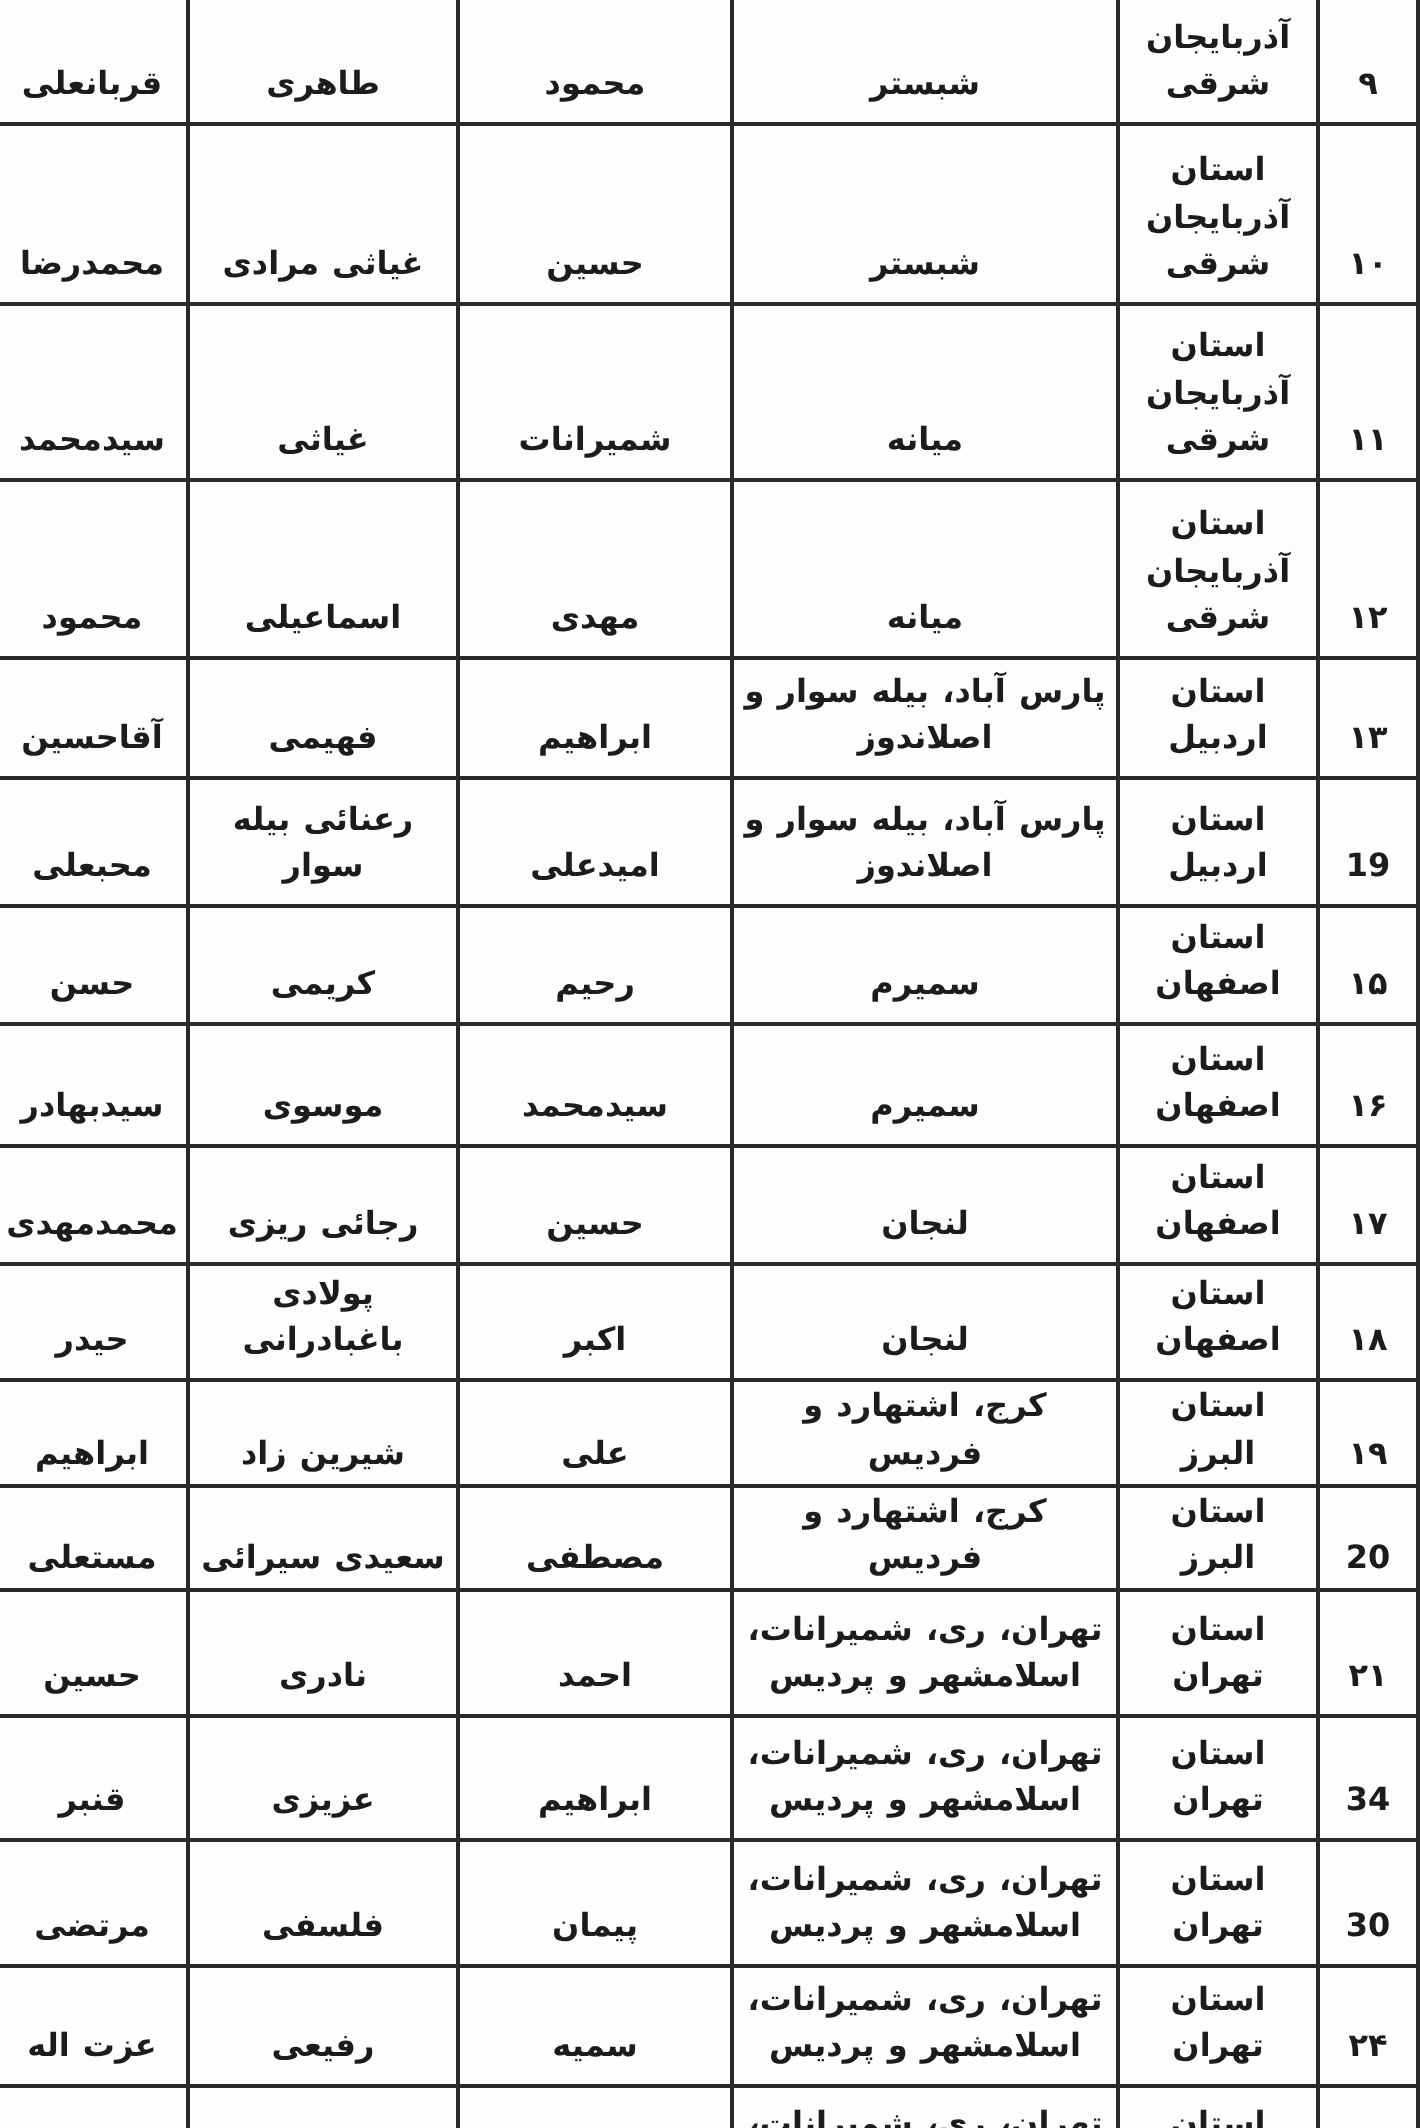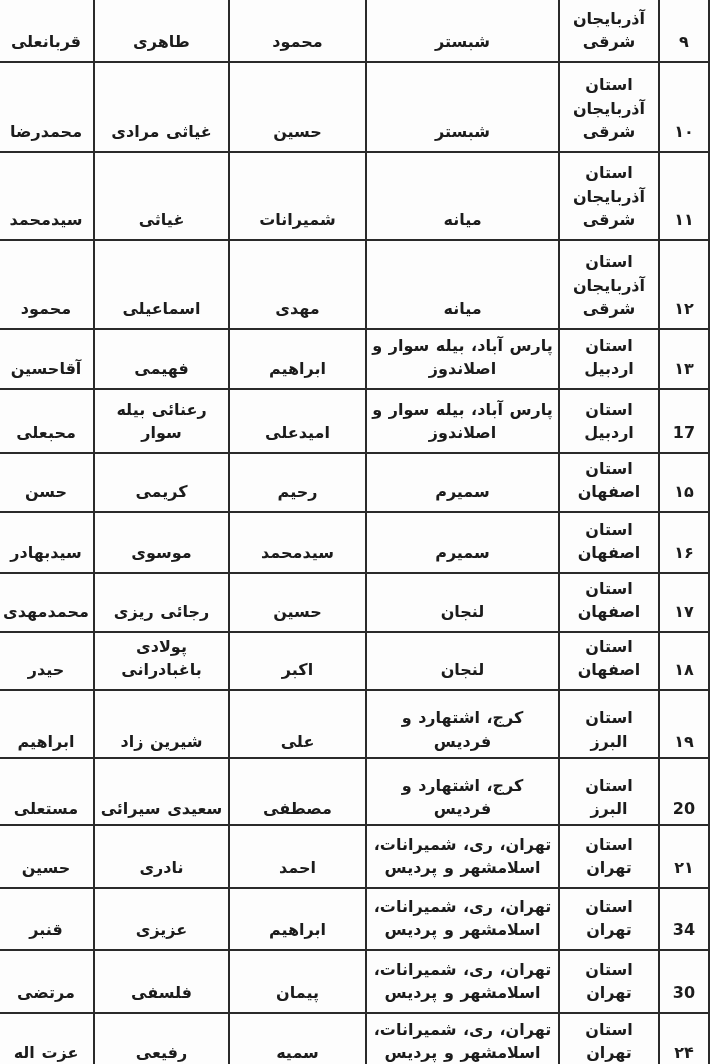--- a/index.html
+++ b/index.html
@@ -38,21 +38,21 @@
   }
   
   table.roster tr:first-child td { border-top: 0; }
   
   table.roster tr:last-child td { border-bottom: 0; }
   
   table.roster td:last-child { border-left: 0; }
   td.col-num { font-size: 15px; padding-bottom: 9px; }
   td.col-province { font-size: 14.5px; padding-left: 2px; padding-right: 2px; }
   td.col-city { font-size: 15.5px; padding-left: 3px; padding-right: 3px; }
-  tr.short td { padding-bottom: 4px; padding-top: 15px; }
+  tr.short td { padding-bottom: 4px; padding-top: 0; }
 </style>
 </head>
 <body>
 
 <div class="table-wrap">
   <table class="roster">
     <colgroup>
       <col style="width:50px">
       <col style="width:100px">
       <col style="width:193px">
@@ -95,21 +95,21 @@
       </tr>
       <tr style="height:60px">
         <td class="col-num">۱۳</td>
         <td class="col-province">استان اردبیل</td>
         <td class="col-city">پارس آباد، بیله سوار و اصلاندوز</td>
         <td>ابراهیم</td>
         <td>فهیمی</td>
         <td>آقاحسین</td>
       </tr>
       <tr style="height:64px">
-        <td class="col-num">17</td>
+        <td class="col-num">19</td>
         <td class="col-province">استان اردبیل</td>
         <td class="col-city">پارس آباد، بیله سوار و اصلاندوز</td>
         <td>امیدعلی</td>
         <td>رعنائی بیله سوار</td>
         <td>محبعلی</td>
       </tr>
       <tr style="height:59px">
         <td class="col-num">۱۵</td>
         <td class="col-province">استان اصفهان</td>
         <td class="col-city">سمیرم</td>

